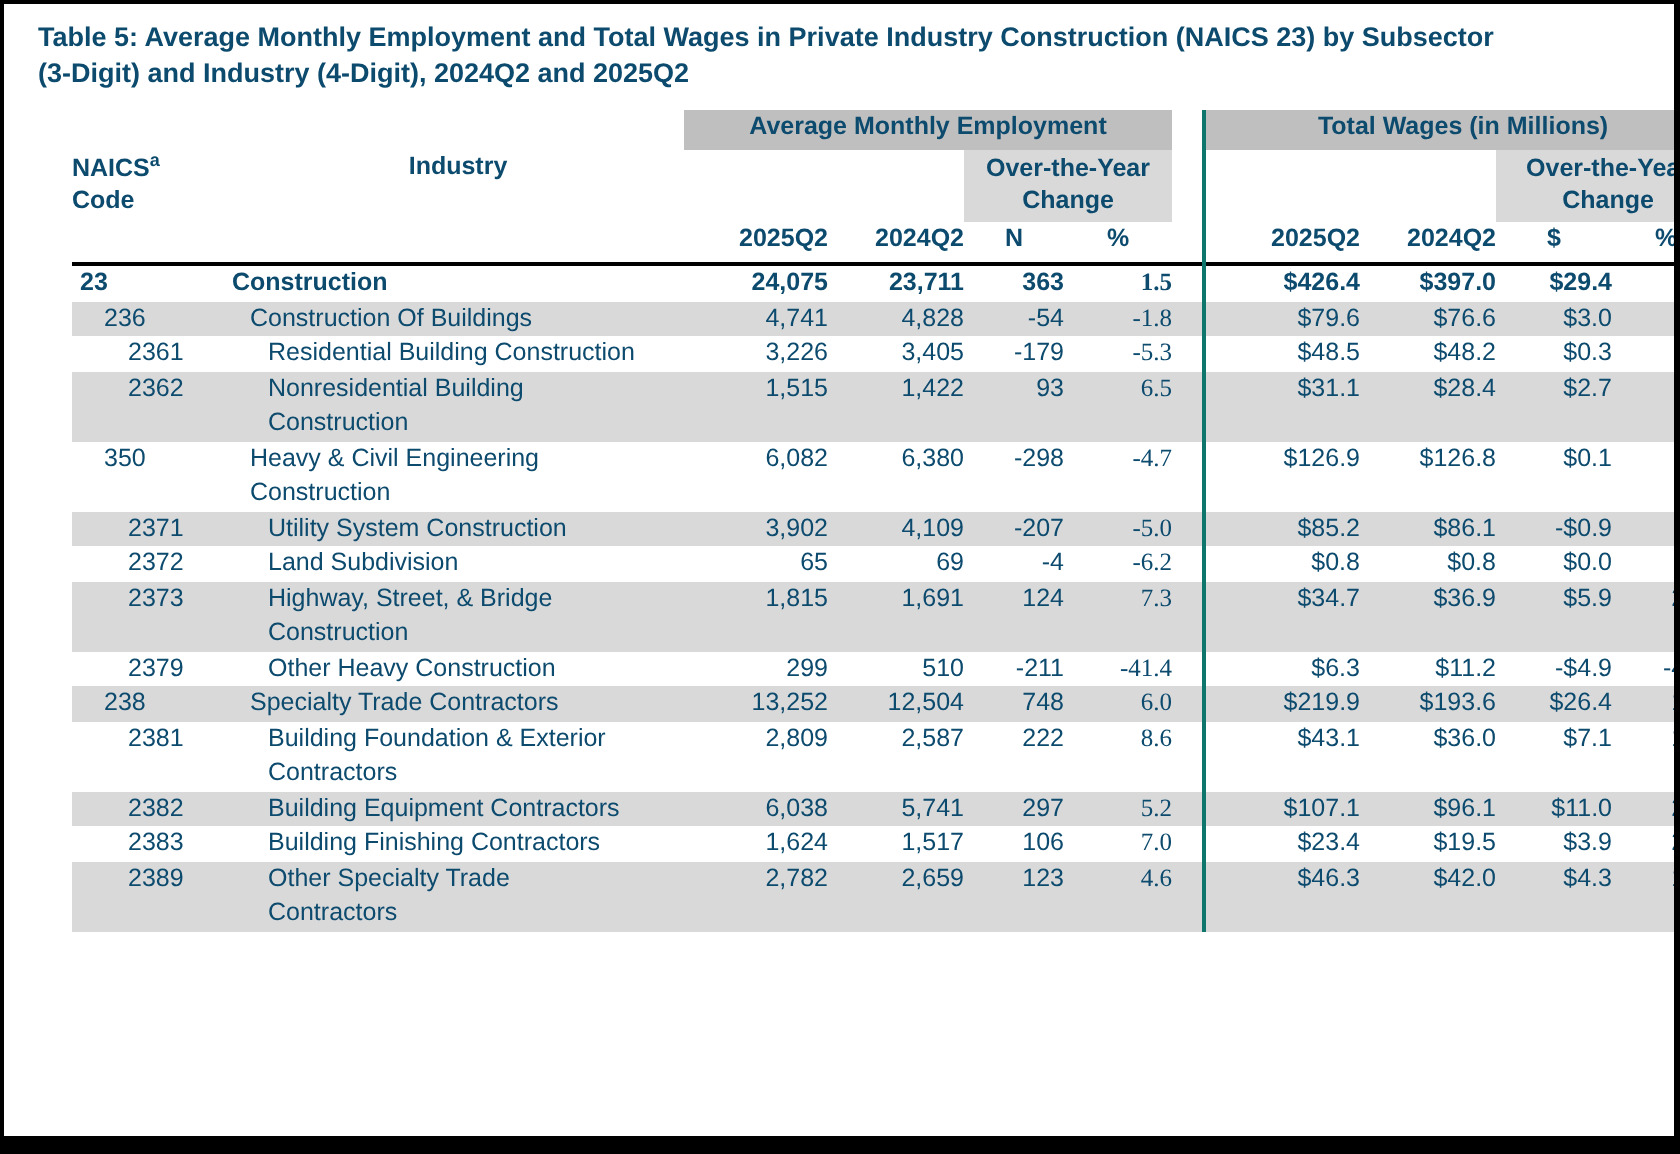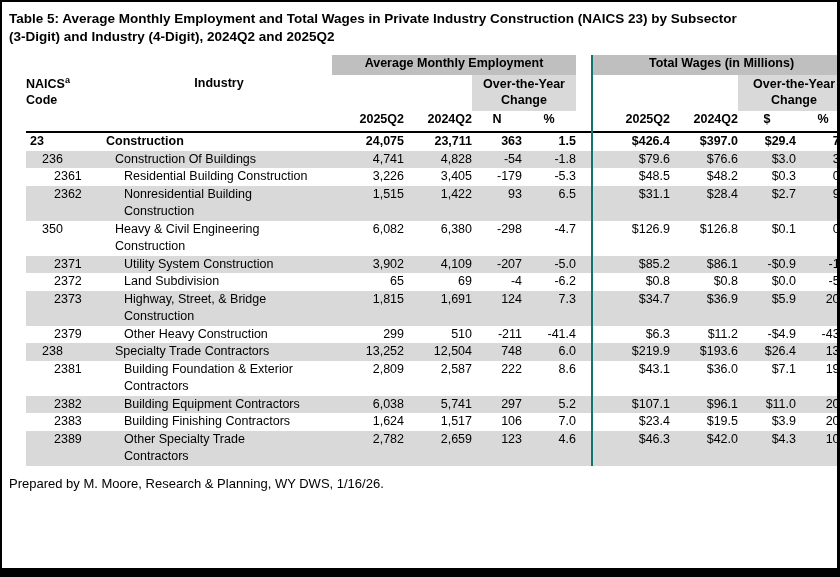--- a/index.html
+++ b/index.html
@@ -2,24 +2,24 @@
 <html><head>
 <meta charset="utf-8">
 <style>
   html,body{margin:0;padding:0;background:#fff;}
   .frame{
     box-sizing:border-box;
     width:840px;height:577px;
     border:2px solid #000;
     border-bottom-width:9px;
     border-right-width:3px;
-    padding:6px 4px 0 5px;
+    padding:6px 4px 0 15px;
     background:#fff;
     font-family:"Liberation Sans",sans-serif;
-    color:#000000;
+    color:#0c4a6e;
     overflow:hidden;
   }
   .title{
     font-size:13.5px;font-weight:bold;line-height:1.3;
     white-space:pre-line;
     margin:2px 0 10px 2px;
   }
   table.main{
     border-collapse:collapse;table-layout:fixed;
     width:824px;font-size:12.5px;line-height:1.4;margin-left:19px;
@@ -36,21 +36,21 @@
   .industry-head{vertical-align:bottom;text-align:center;padding-bottom:1px;}
   .colhead td{height:20px;vertical-align:bottom;padding-bottom:2px;}
   .div-left{border-left:2px solid #0f766e;}
   tbody tr:first-child td{border-top:2px solid #000;}
   tbody td{padding-top:1px;padding-bottom:1px;}
   td.code{padding-left:4px;}
   td.industry{white-space:pre-line;}
   td.num{text-align:right;}
   .pr-a{padding-right:12px;}  
   .pr-n{padding-right:15px;}  
-  .pr-ep{padding-right:8px;}  
+  .pr-ep{padding-right:8px;font-family:Liberation Serif, serif;}  
   .pr-d{padding-right:12px;}  
   .pr-wp{padding-right:6px;}  
   .ctr{text-align:center;}
   tr.bold td{font-weight:bold;}
   tr.shade td{background:#d9d9d9;}
   .footnotes{font-size:13px;line-height:1.42;margin:9px 0 0 2px;}
   sup{font-size:9px;}
 </style>
 </head>
 <body>
@@ -296,16 +296,15 @@
           <td></td>
           <td class="num pr-a div-left">$46.3</td>
           <td class="num pr-a">$42.0</td>
           <td class="num pr-d">$4.3</td>
           <td class="num pr-wp">10.3</td>
         </tr>
       </tbody>
   </table>
 
   <div class="footnotes">
-    <div>Prepared by M. Moore, Research &amp; Planning, WY DWS, 1/16/26.</div>
   </div>
 
 </div>
 
 </body></html>

